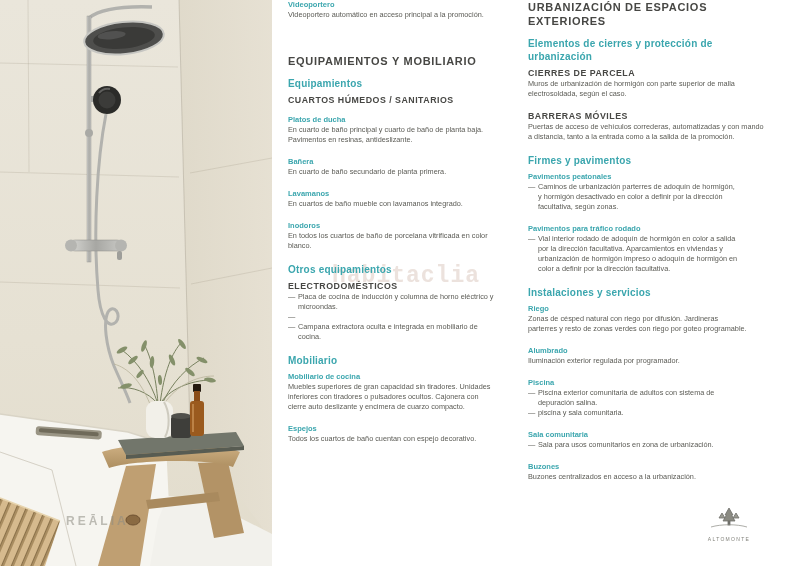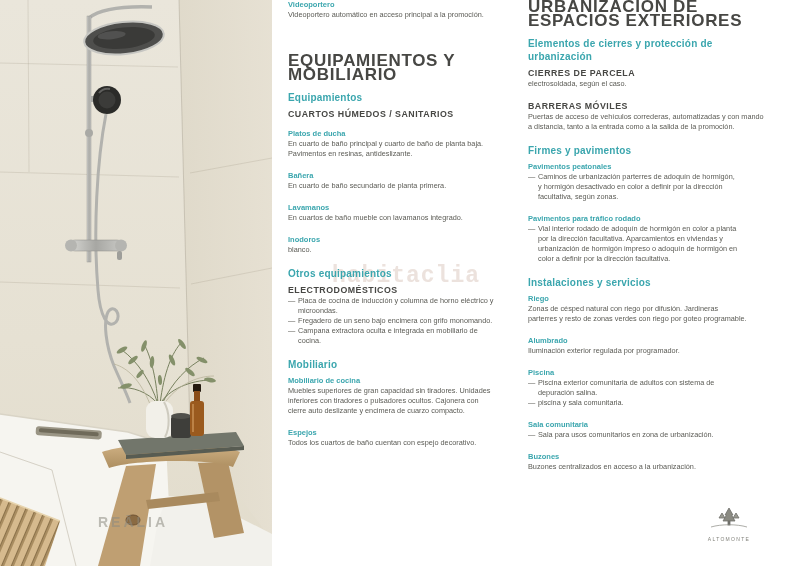--- a/index.html
+++ b/index.html
@@ -1,34 +1,34 @@
 <!DOCTYPE html>
 <html><head>
 <meta charset="utf-8">
 <style>
   html,body{margin:0;padding:0;background:#ffffff;}
   #page{position:relative;width:800px;height:566px;background:#ffffff;overflow:hidden;
         font-family:"Liberation Sans",sans-serif;}
 
   
   #photo{position:absolute;left:0;top:0;width:272px;height:566px;}
-  .photo-watermark{position:absolute;left:66px;top:514px;font-size:14px;font-weight:bold;
-        letter-spacing:3px;color:rgba(140,138,130,0.55);z-index:3;margin-left:32px;}
+  .photo-watermark{position:absolute;left:66px;top:514px;font-size:12px;font-weight:bold;
+        letter-spacing:3px;color:rgba(140,138,130,0.55);z-index:3;}
 
   
   .center-watermark{position:absolute;left:332px;top:263px;z-index:1;
         font-family:Liberation Mono, monospace;font-weight:bold;font-size:23px;
         letter-spacing:1px;color:rgba(231,219,213,0.8);}
 
   
   .col{position:absolute;top:0;z-index:2;}
   .col-mid{left:288px;width:226px;}
   .col-right{left:528px;width:236px;}
 
-  .bk-page-heading{font-size:17px;font-weight:bold;letter-spacing:0.7px;
+  .bk-page-heading{font-size:11px;font-weight:bold;letter-spacing:0.7px;
         color:#474744;line-height:14px;margin:34px 0 6px;}
   .col .bk-page-heading:first-child{margin-top:0;}
   .bk-section{font-size:10px;font-weight:bold;letter-spacing:0.2px;
         color:#3ba6ae;line-height:13px;margin:9px 0 5px;}
   .bk-caps{font-size:8.8px;font-weight:bold;letter-spacing:0.5px;
         color:#474744;line-height:11px;margin:0 0 9px;}
   .bk-mini,.bk-mini-bullets,.bk-caps-block,.bk-caps-bullets{margin:0 0 12px;}
   .mini-title{font-size:7.5px;font-weight:bold;color:#3ba6ae;line-height:10px;}
   .caps-title{font-size:8.8px;font-weight:bold;letter-spacing:0.5px;color:#474744;line-height:11px;}
   .line{font-size:7.3px;color:#5b5b55;line-height:10px;white-space:nowrap;}
@@ -197,37 +197,35 @@
       <div class="bk-mini">
         <div class="mini-title">Bañera</div>
         <div class="line">En cuarto de baño secundario de planta primera.</div>
       </div>
       <div class="bk-mini">
         <div class="mini-title">Lavamanos</div>
         <div class="line">En cuartos de baño mueble con lavamanos integrado.</div>
       </div>
       <div class="bk-mini">
         <div class="mini-title">Inodoros</div>
+        <div class="line">En todos los cuartos de baño de porcelana vitrificada en color</div>
         <div class="line">blanco.</div>
       </div>
       <div class="bk-section">Otros equipamientos</div>
       <div class="bk-caps-bullets">
         <div class="caps-title">ELECTRODOMÉSTICOS</div>
         <div class="bullet">
           <span class="bullet-dash">—</span>
           <div>
             <div class="line">Placa de cocina de inducción y columna de horno eléctrico y</div>
             <div class="line">microondas.</div>
           </div>
         </div>
         <div class="bullet">
           <span class="bullet-dash">—</span>
-          <div>
-            <div class="line">Fregadero de un seno bajo encimera con grifo monomando.</div>
-          </div>
         </div>
         <div class="bullet">
           <span class="bullet-dash">—</span>
           <div>
             <div class="line">Campana extractora oculta e integrada en mobiliario de</div>
             <div class="line">cocina.</div>
           </div>
         </div>
       </div>
       <div class="bk-section">Mobiliario</div>
@@ -240,20 +238,21 @@
       <div class="bk-mini">
         <div class="mini-title">Espejos</div>
         <div class="line">Todos los cuartos de baño cuentan con espejo decorativo.</div>
       </div>
     </div>
   <div class="col col-right" id="col-1">
       <div class="bk-page-heading">URBANIZACIÓN DE ESPACIOS EXTERIORES</div>
       <div class="bk-section">Elementos de cierres y protección de urbanización</div>
       <div class="bk-caps-block">
         <div class="caps-title">CIERRES DE PARCELA</div>
+        <div class="line">Muros de urbanización de hormigón con parte superior de malla</div>
         <div class="line">electrosoldada, según el caso.</div>
       </div>
       <div class="bk-caps-block">
         <div class="caps-title">BARRERAS MÓVILES</div>
         <div class="line">Puertas de acceso de vehículos correderas, automatizadas y con mando</div>
         <div class="line">a distancia, tanto a la entrada como a la salida de la promoción.</div>
       </div>
       <div class="bk-section">Firmes y pavimentos</div>
       <div class="bk-mini-bullets">
         <div class="mini-title">Pavimentos peatonales</div>
@@ -264,21 +263,21 @@
             <div class="line">y hormigón desactivado en color a definir por la dirección</div>
             <div class="line">facultativa, según zonas.</div>
           </div>
         </div>
       </div>
       <div class="bk-mini-bullets">
         <div class="mini-title">Pavimentos para tráfico rodado</div>
         <div class="bullet">
           <span class="bullet-dash">—</span>
           <div>
-            <div class="line">Vial interior rodado de adoquín de hormigón en color a planta</div>
+            <div class="line">Vial interior rodado de adoquín de hormigón en color a salida</div>
             <div class="line">por la dirección facultativa. Aparcamientos en viviendas y</div>
             <div class="line">urbanización de hormigón impreso o adoquín de hormigón en</div>
             <div class="line">color a definir por la dirección facultativa.</div>
           </div>
         </div>
       </div>
       <div class="bk-section">Instalaciones y servicios</div>
       <div class="bk-mini">
         <div class="mini-title">Riego</div>
         <div class="line">Zonas de césped natural con riego por difusión. Jardineras</div>

